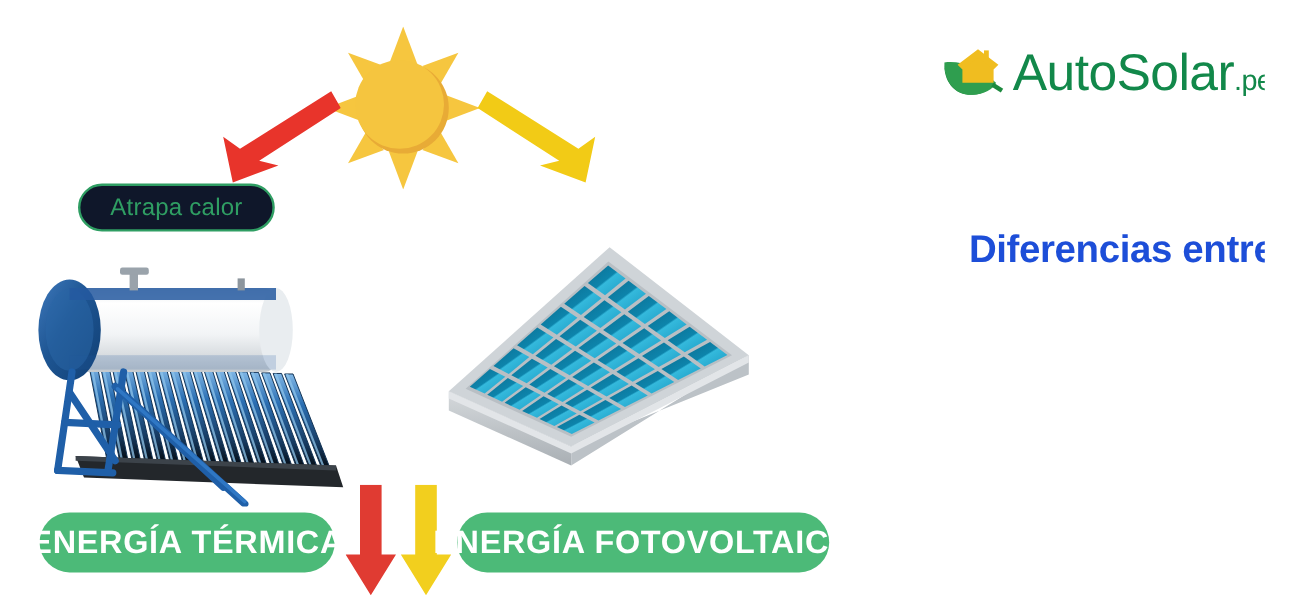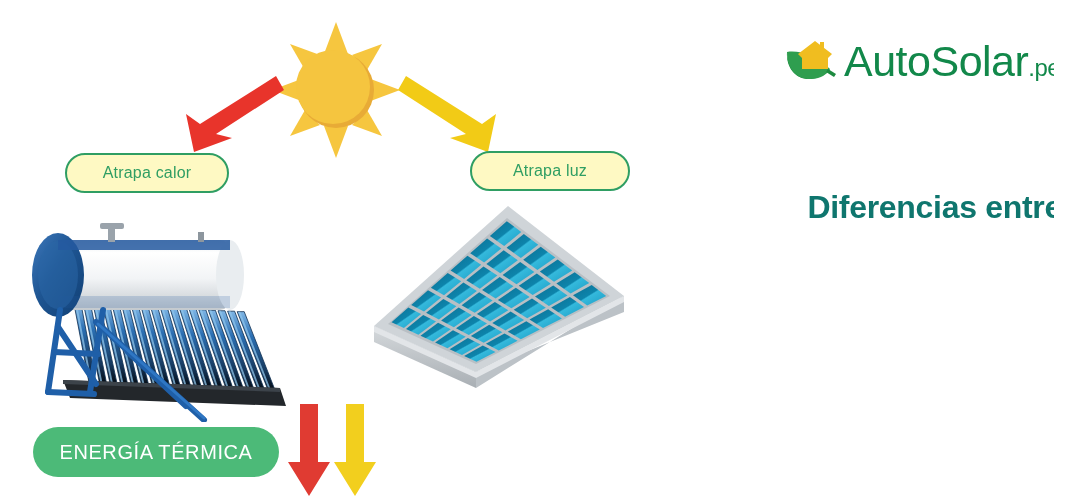--- a/index.html
+++ b/index.html
@@ -48,21 +48,21 @@
     color: #12884a;
   }
 
   
   #headline {
     position: absolute;
     left: 690px;
     top: 186px;
     width: 372px;
     text-align: right;
-    color: #0f766e;
+    color: #1d4ed8;
     font-family: "Liberation Sans", sans-serif;
     font-size: 32px;
     font-weight: 700;
     line-height: 1.32;
     letter-spacing: -0.3px;
   }
   #headline .hl-line { display: block; white-space: nowrap; }
   #headline .hl-underline {
     display: inline-block;
     position: relative;
@@ -102,24 +102,24 @@
     width: 112px;
     height: 84px;
   }
 
   
   .badge-outline {
     position: absolute;
     box-sizing: border-box;
     border: 2px solid #2f9e63;
     border-radius: 22px;
-    background: #fef9c3;
+    background: #0f172a;
     color: #2f9e63;
     font-family: "Liberation Sans", sans-serif;
-    font-size: 16px;
+    font-size: 20px;
     font-weight: 400;
     display: flex;
     align-items: center;
     justify-content: center;
     letter-spacing: 0.2px;
     white-space: nowrap;
     text-align: center;
   }
   #badge-heat {
     left: 65px;
@@ -169,22 +169,22 @@
   }
 
   
   .pill-filled {
     position: absolute;
     box-sizing: border-box;
     background: #4cba78;
     border-radius: 26px;
     color: #ffffff;
     font-family: "Liberation Sans", sans-serif;
-    font-size: 20px;
-    font-weight: 400;
+    font-size: 27px;
+    font-weight: 700;
     display: flex;
     align-items: center;
     justify-content: center;
     letter-spacing: 0.6px;
     white-space: nowrap;
   }
   #pill-thermal {
     left: 33px;
     top: 427px;
     width: 246px;
@@ -240,21 +240,20 @@
   </svg>
 
   <svg id="arrow-left-diag" viewBox="0 0 112 84">
     <path d="M104 4 L112 18 L44 62 L60 66 L22 80 L14 42 L28 52 Z" fill="#e8342b"></path>
   </svg>
   <svg id="arrow-right-diag" viewBox="0 0 112 84">
     <path d="M8 4 L0 18 L68 62 L52 66 L90 80 L98 42 L84 52 Z" fill="#f2cb16"></path>
   </svg>
 
   <div id="badge-heat" class="badge-outline">Atrapa calor</div>
-  <div id="badge-light" class="badge-outline">Atrapa luz</div>
 
   <svg id="thermal-collector" viewBox="0 0 280 230">
     <defs>
       <linearGradient id="tankGrad" x1="0" y1="0" x2="0" y2="1">
         <stop offset="0%" stop-color="#dfe4e8"></stop>
         <stop offset="18%" stop-color="#ffffff"></stop>
         <stop offset="55%" stop-color="#f2f4f6"></stop>
         <stop offset="100%" stop-color="#c3c9ce"></stop>
       </linearGradient>
       <linearGradient id="capGrad" x1="0" y1="0" x2="1" y2="1">
@@ -403,14 +402,15 @@
   </svg>
 
   <svg id="arrow-down-red" viewBox="0 0 42 92">
     <path d="M12 0 L30 0 L30 58 L42 58 L21 92 L0 58 L12 58 Z" fill="#e03b32"></path>
   </svg>
   <svg id="arrow-down-yellow" viewBox="0 0 42 92">
     <path d="M12 0 L30 0 L30 58 L42 58 L21 92 L0 58 L12 58 Z" fill="#f2cf1e"></path>
   </svg>
 
   <div id="pill-thermal" class="pill-filled">ENERGÍA TÉRMICA</div>
+  <div id="pill-pv" class="pill-filled">ENERGÍA FOTOVOLTAICA</div>
 
 </div>
 
 </body></html>

